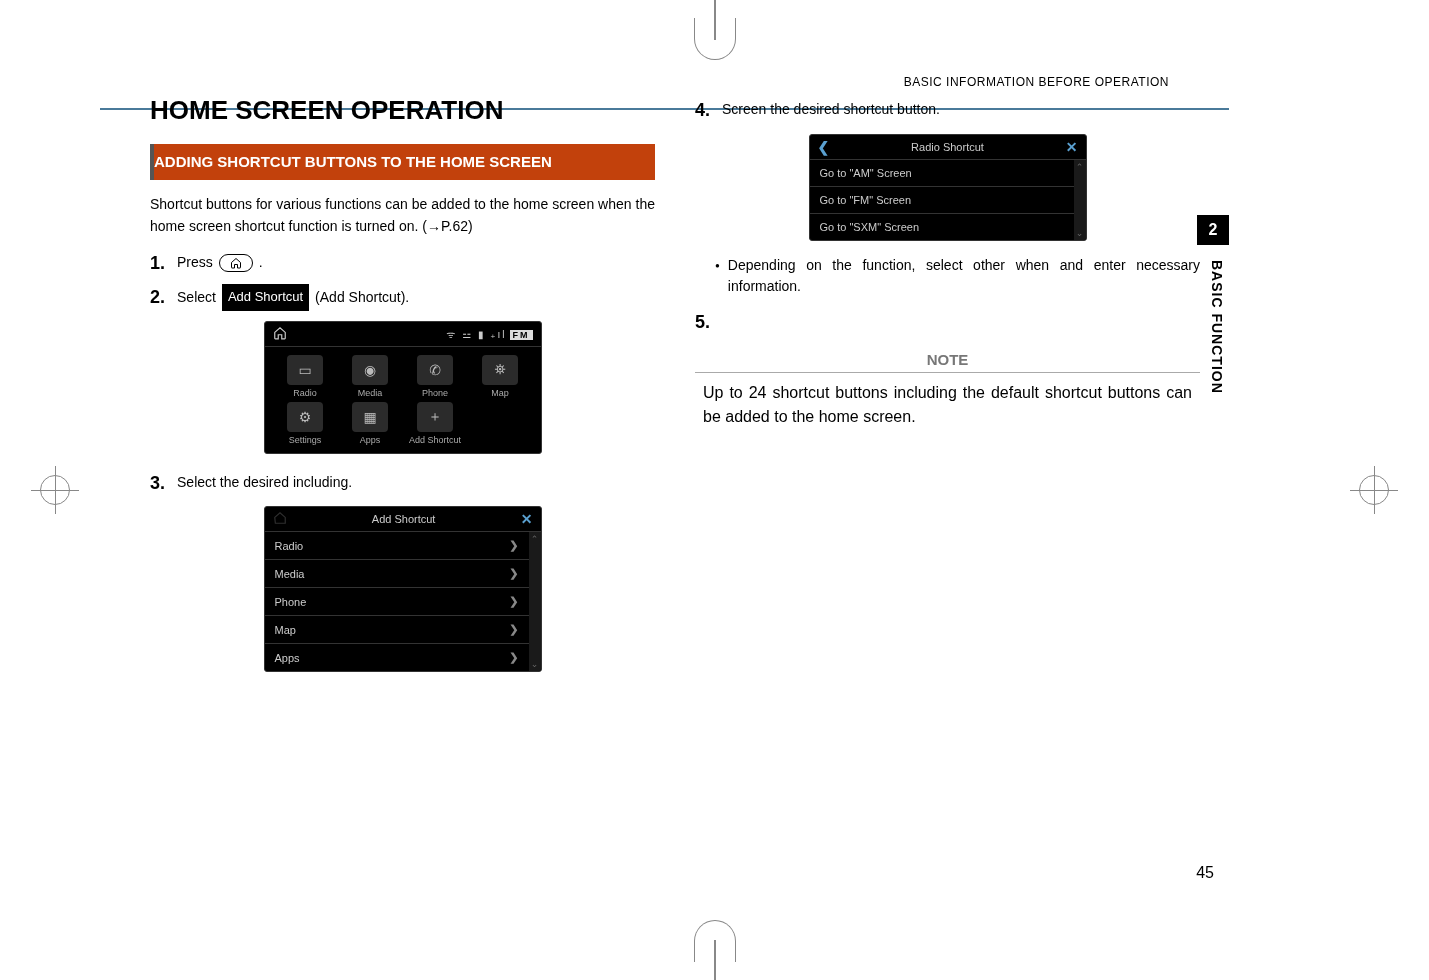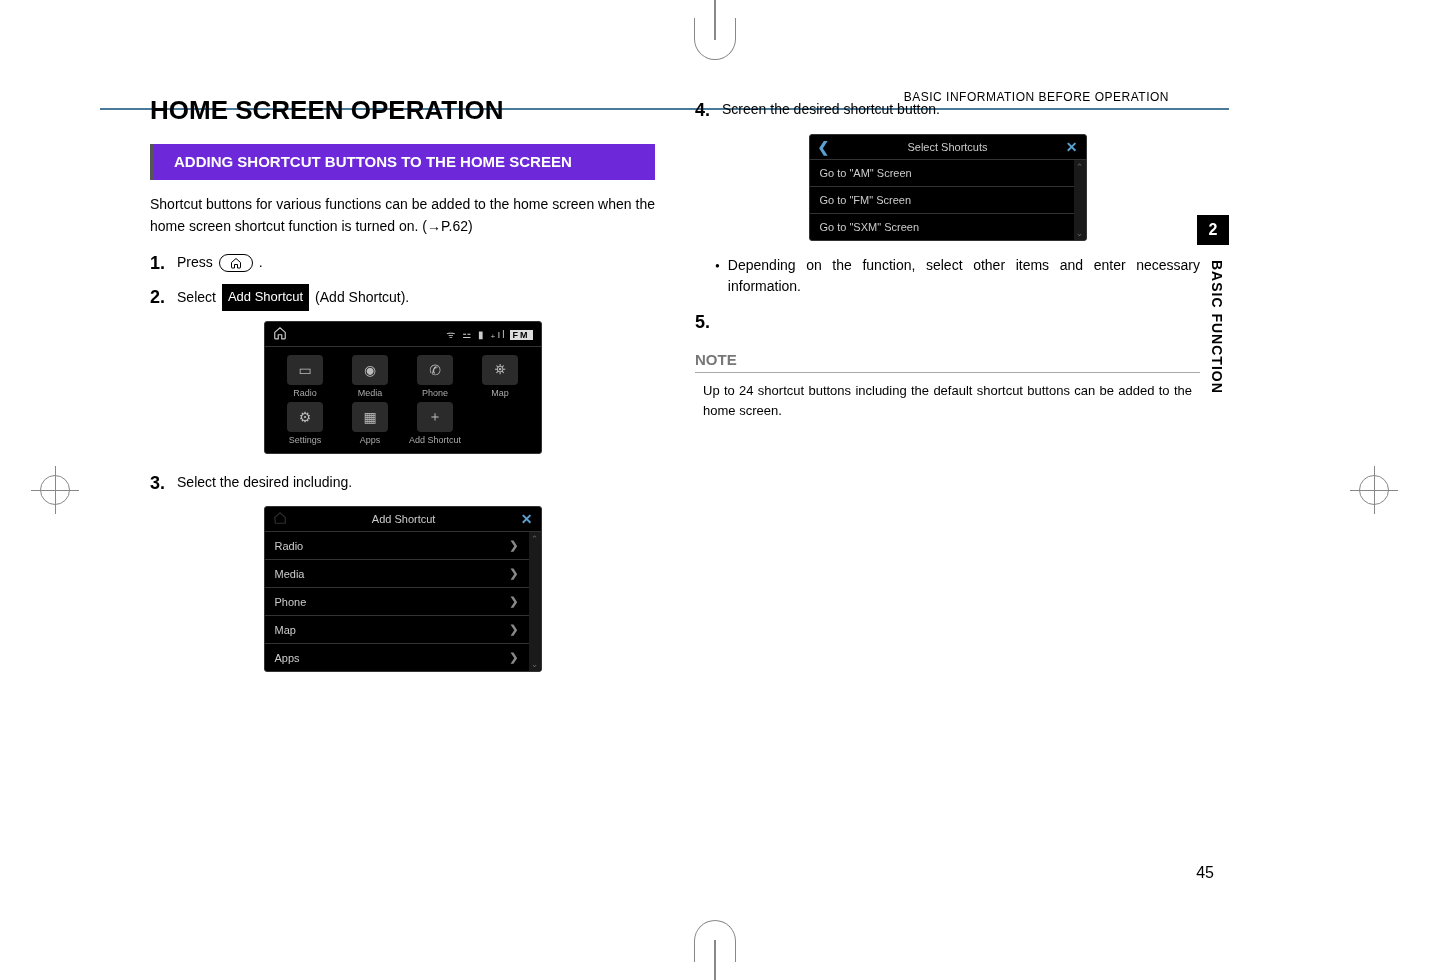--- a/index.html
+++ b/index.html
@@ -17,45 +17,45 @@
     top: 80px;
     left: 150px;
     width: 1050px;
     height: 780px;
     display: flex;
     gap: 40px;
   }
   .col { flex: 1; }
   .header-label {
     position: absolute;
-    top: 90px;
+    top: 75px;
     right: 260px;
     font-size: 12px;
     letter-spacing: 0.5px;
   }
   .rule {
     position: absolute;
     top: 108px;
     left: 100px;
     right: 200px;
     height: 2px;
     background: #4a7a9a;
   }
   .title {
     font-size: 26px;
     font-weight: bold;
     margin-bottom: 18px;
     margin-top: 15px;
   }
   .sub-head {
-    background: #6d28d9;
+    background: #c2410c;
     color: #fff;
     font-weight: bold;
     font-size: 15px;
-    padding: 8px 20px;
+    padding: 8px 0;
     border-left: 4px solid #555;
     line-height: 1.35;
     margin-bottom: 14px;
   }
   .para {
     font-size: 14px;
     line-height: 1.55;
     text-align: justify;
     margin-bottom: 10px;
   }
@@ -152,23 +152,24 @@
     text-align: justify;
   }
   .bullet::before { content: "●"; font-size: 8px; margin-right: 8px; margin-top: 5px; }
   .note-head {
     font-size: 15px;
     font-weight: bold;
     color: #777;
     border-bottom: 1px solid #aaa;
     padding-bottom: 4px;
     margin: 14px 0 8px;
+    text-align: center;
   }
   .note-body {
-    font-size: 13px;
+    font-size: 16px;
     line-height: 1.5;
     padding: 0 8px;
     text-align: justify;
   }
   .side-tab {
     position: absolute;
     right: 200px;
     top: 215px;
     width: 32px;
     background: #000;
@@ -338,21 +339,21 @@
 
   <div class="col">
     <div class="step" style="margin-top:15px">
       <span class="step-num">4.</span>
       <span>Screen the desired shortcut button.</span>
     </div>
 
     <div class="screenshot">
       <div class="ss-header">
         <span class="back-chev">❮</span>
-        <span>Select Shortcuts</span>
+        <span>Radio Shortcut</span>
         <span class="close-x">✕</span>
       </div>
       <div class="ss-scroll">
         <div class="ss-scroll-main">
           <div class="ss-list-row">
               <span>Go to "AM" Screen</span>
             </div>
           <div class="ss-list-row">
               <span>Go to "FM" Screen</span>
             </div>
@@ -361,21 +362,21 @@
             </div>
         </div>
         <div class="ss-scroll-bar">
             <span>⌃</span>
             <span>⌄</span>
           </div>
       </div>
     </div>
 
     <div class="bullet">
-        <span>Depending on the function, select other items and enter necessary information.</span>
+        <span>Depending on the function, select other when and enter necessary information.</span>
       </div>
 
     <div class="step">
       <span class="step-num">5.</span>
     </div>
 
     <div class="note-head">NOTE</div>
     <div class="note-body">Up to 24 shortcut buttons including the default shortcut buttons can be added to the home screen.</div>
   </div>
 </div>

